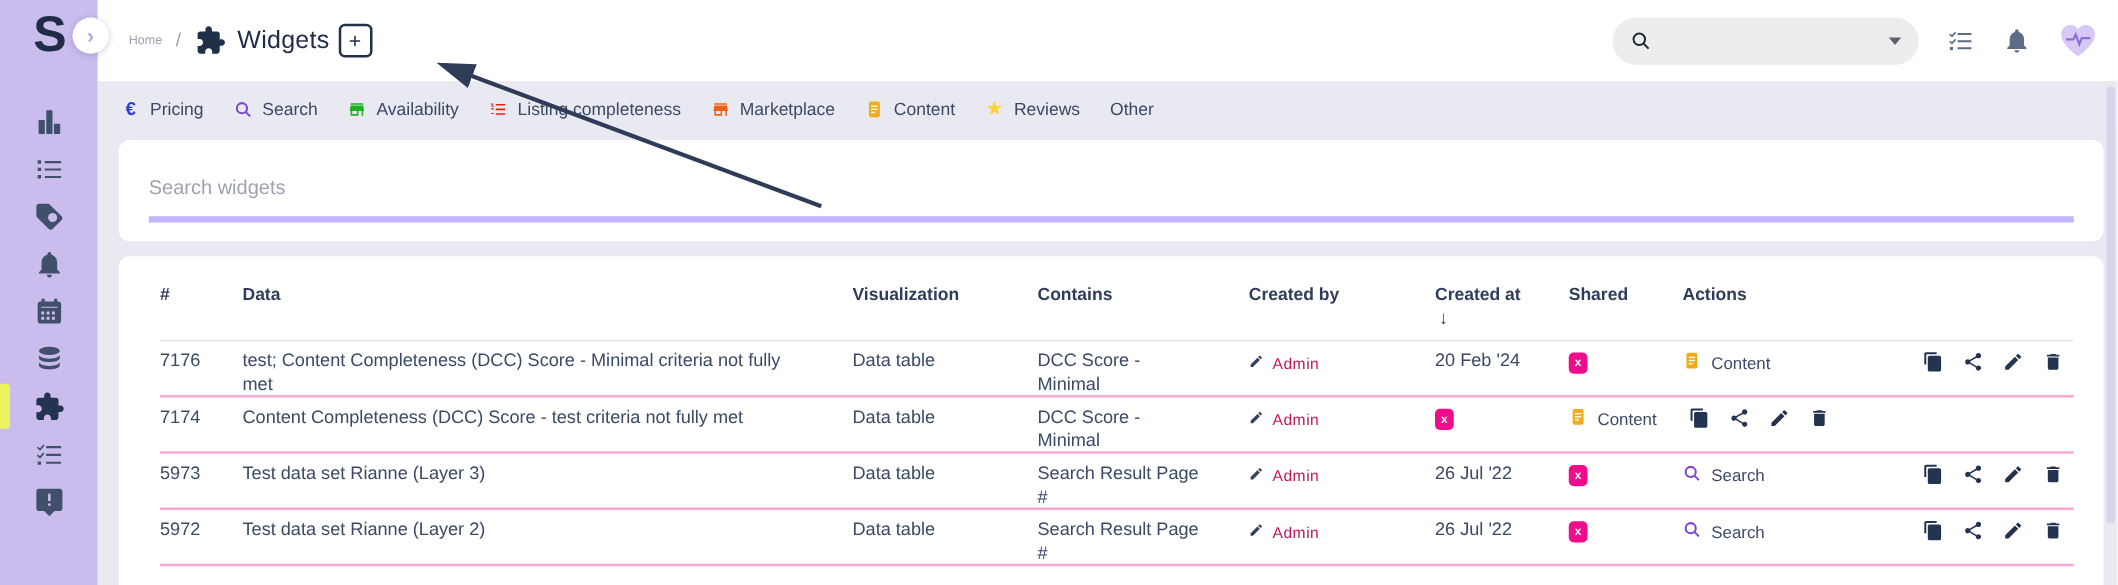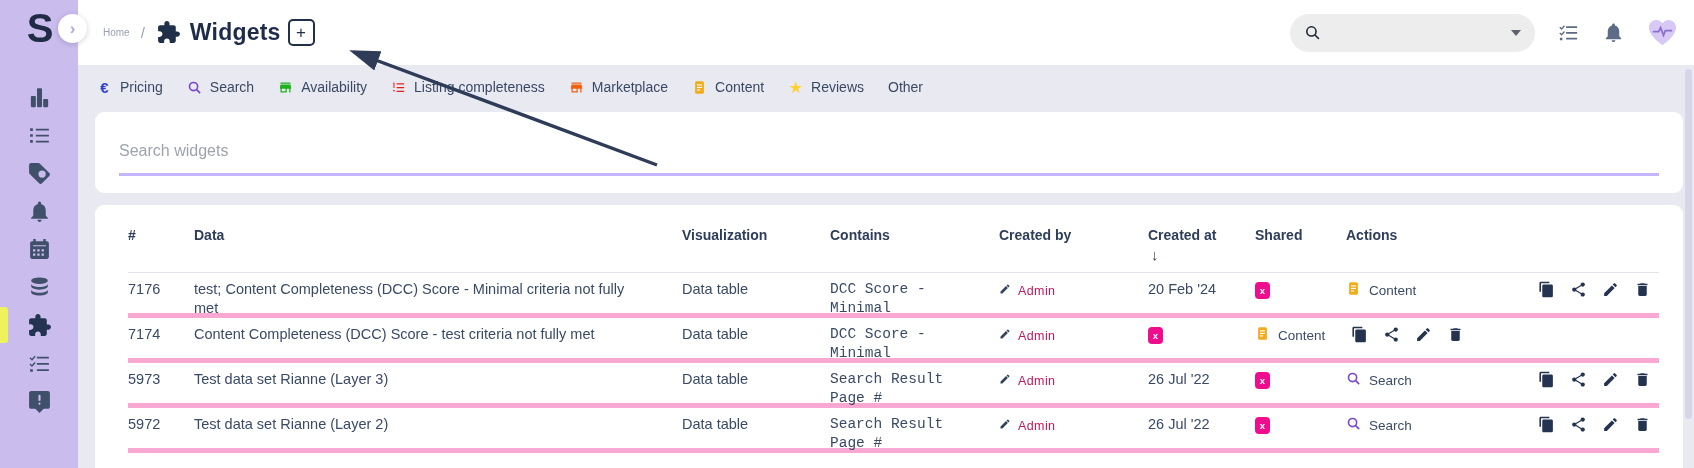--- a/index.html
+++ b/index.html
@@ -19,21 +19,21 @@
                   background:#fff; box-shadow:0 1px 5px rgba(60,50,100,.25); z-index:6;
                   display:flex; align-items:center; justify-content:center; cursor:pointer;
                   color:#b6a6e2; font-size:17px; font-weight:700; }
 
   
   .topbar { position:absolute; left:78px; top:0; width:1616px; height:65px; background:#fff;
             display:flex; align-items:center; padding:0 16px 0 25px; z-index:2; }
   .crumb-home { color:#9aa1af; font-size:10px; cursor:pointer; }
   .crumb-sep { color:#9aa1af; font-size:15px; margin:0 11px; }
   .title-puzzle { width:25px; height:25px; fill:#203049; margin-right:9px; }
-  .page-title { font-size:23px; font-weight:700; color:#1e2c49; letter-spacing:.2px; }
+  .page-title { font-size:20px; font-weight:400; color:#1e2c49; letter-spacing:.2px; }
   .add-btn { width:27px; height:27px; margin-left:7px; border:2.5px solid #203049; border-radius:5px;
              background:#fff; color:#203049; font-size:17px; line-height:21px; text-align:center;
              font-weight:400; cursor:pointer; }
   .topbar-right { margin-left:auto; display:flex; align-items:center; gap:22px; }
   .search-pill { width:245px; height:38px; background:#ededee; border-radius:19px;
                  display:flex; align-items:center; padding:0 14px; gap:8px; }
   .search-pill svg { width:17px; height:17px; stroke:#1d2433; fill:none; stroke-width:2.2; flex:none; }
   .search-pill input { flex:1; border:none; outline:none; background:transparent; font-size:14px; color:#333; min-width:0; }
   .pill-caret { width:0; height:0; border-left:5px solid transparent; border-right:5px solid transparent;
                 border-top:6px solid #5c6270; cursor:pointer; flex:none; }
@@ -45,34 +45,34 @@
               display:flex; align-items:center; gap:24px; padding-left:19px; z-index:1; }
   .tab { display:flex; align-items:center; gap:8px; font-size:14px; color:#3a4963; cursor:pointer; white-space:nowrap; }
   .tab .tic { display:inline-flex; width:15px; height:15px; align-items:center; justify-content:center; }
   .tic-euro { color:#2e3fd4; font-weight:700; font-size:15px; }
   .tic svg { width:15px; height:15px; }
   .tic-star { color:#ffd230; font-size:16px; }
 
   
   .search-card { position:absolute; left:95px; top:112px; width:1588px; height:81px; background:#fff;
                  border-radius:9px; padding:24px 24px 0 24px; z-index:1; }
-  .widget-search { width:100%; border:none; border-bottom:3px solid #c4b5fd; outline:none;
+  .widget-search { width:100%; border:none; border-bottom:5px solid #c4b5fd; outline:none;
                    font-size:16px; color:#7f1d1d; padding:6px 0 13px 0; background:transparent; }
   .widget-search::placeholder { color:#9ea3ae; }
 
   .table-card { position:absolute; left:95px; top:205px; width:1588px; height:263px; background:#fff;
                 border-radius:9px 9px 0 0; padding:0 24px 0 33px; z-index:1; }
   .tgrid { display:grid; grid-template-columns:66px 488px 148px 169px 149px 107px 91px 187px 1fr; }
   .thead { padding-top:22px; height:68px; border-bottom:1px solid #e2e3ea; }
   .th { font-size:14px; font-weight:700; color:#2e3d59; }
   .sort-arrow { display:block; font-size:15px; color:#3a465e; margin:3px 0 0 3px; font-weight:400; cursor:pointer; }
-  .trow { height:45px; border-bottom:5px solid #f9a8d4; cursor:pointer; }
+  .trow { height:45px; border-bottom:2px solid #f9a8d4; cursor:pointer; }
   .td { font-size:14.5px; color:#394a66; line-height:18.5px; padding-top:7px; }
   .td-name { max-width:470px; padding-right:14px; }
-  .td-contains { max-width:163px; padding-right:30px;font-family:Liberation Mono, monospace; }
+  .td-contains { max-width:163px; padding-right:30px; }
   .td-creator { display:flex; align-items:flex-start; gap:7px; padding-top:9px;
                 font-size:12.5px; letter-spacing:.4px; color:#be185d; }
   .td-creator svg { width:12px; height:12px; fill:#33425e; margin-top:1px; }
   .shared-badge { display:inline-block; margin-top:2px; min-width:15px; height:17px; padding:0 4px;
                   background:#f00d8d; border-radius:4px; color:#fff; font-size:9.5px; font-weight:700;
                   line-height:17px; text-align:center; }
   .cat-cell { display:flex; align-items:flex-start; gap:8px; font-size:13.5px; color:#3c4b66; padding-top:9px; }
   .cat-cell .ci { display:none; width:15px; height:15px; margin-top:-1px; }
   .cat-cell.content .ci-doc { display:inline-block; }
   .cat-cell.search .ci-mag { display:inline-block; }

